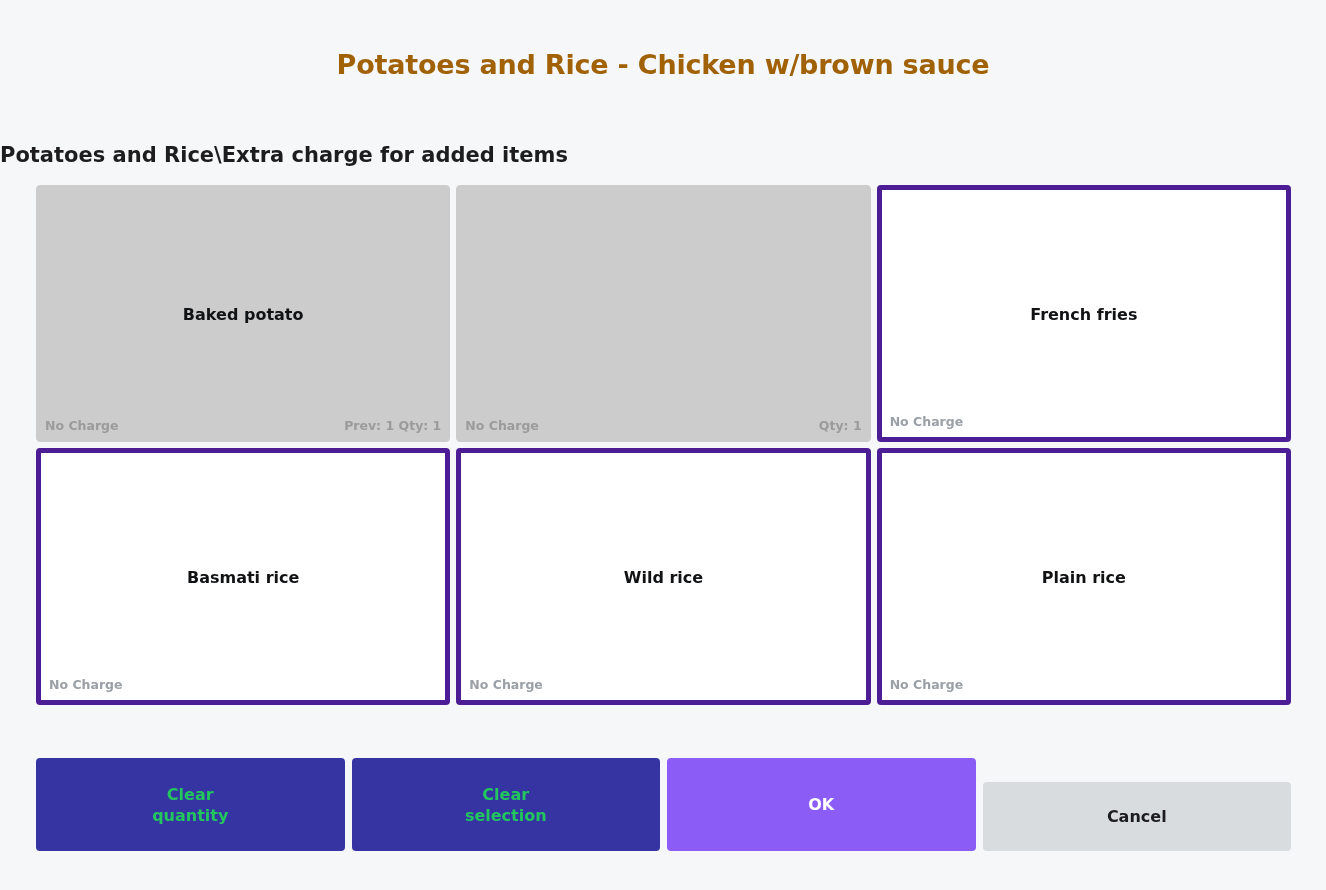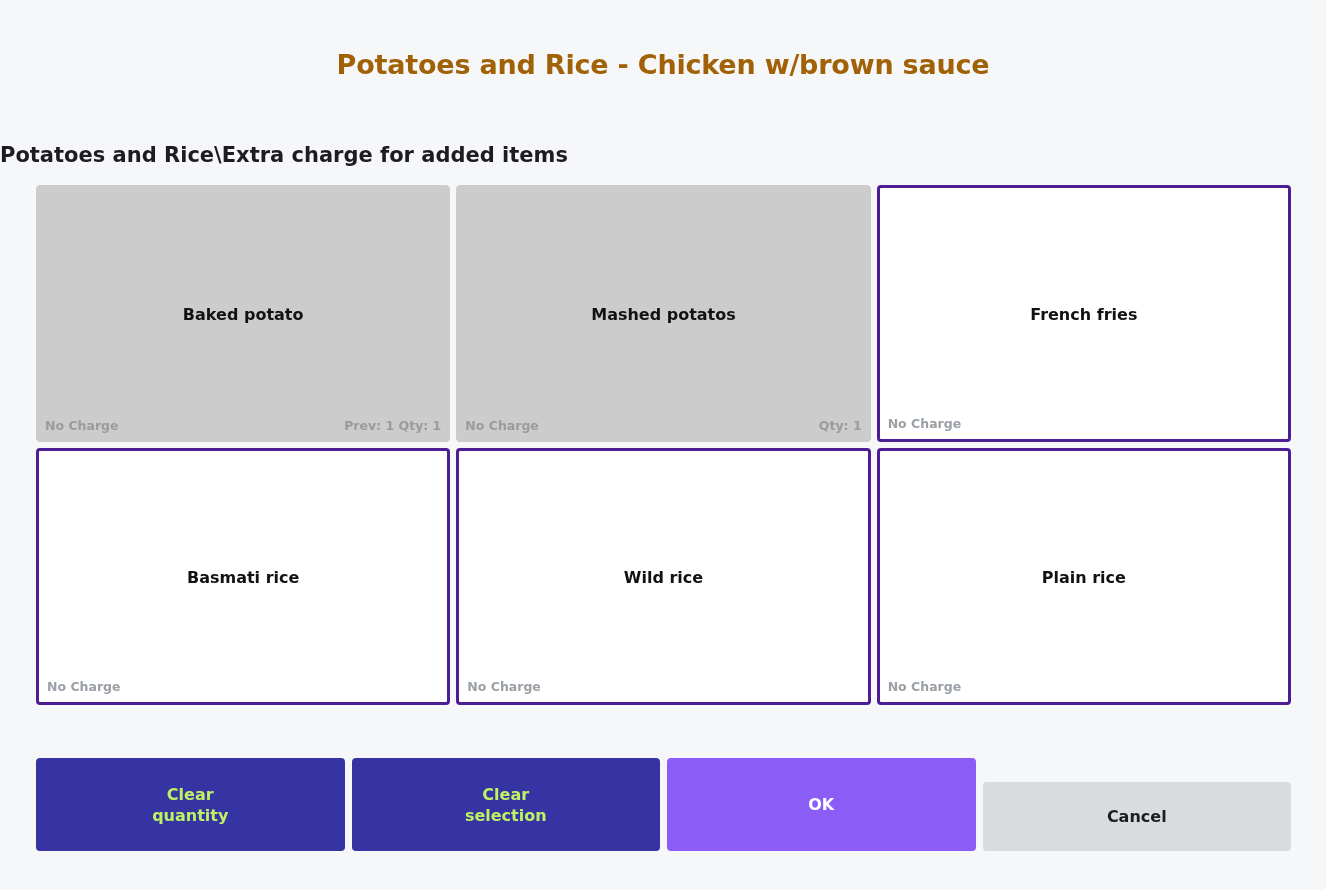--- a/index.html
+++ b/index.html
@@ -55,21 +55,21 @@
     grid-template-columns: repeat(3, 1fr);
     grid-auto-rows: 257px;
     column-gap: 6px;
     row-gap: 6px;
   }
   .tile {
     position: relative;
     box-sizing: border-box;
     border-radius: 4px;
     background: #ffffff;
-    border: 3px solid #4c1d95;
+    border: 5px solid #4c1d95;
     overflow: hidden;
   }
   .tile.selected {
     background: #cccccc;
     border: 1px solid #cccccc;
   }
   .tile-label {
     position: absolute;
     left: 0;
     right: 0;
@@ -125,21 +125,21 @@
     font-family: "DejaVu Sans", sans-serif;
     font-size: 16px;
     font-weight: bold;
     line-height: 21px;
     cursor: pointer;
     padding: 0;
     white-space: pre-line;
   }
   .btn-primary {
     background: #3634a3;
-    color: #bef264;
+    color: #22c55e;
   }
   .btn-confirm {
     background: #8b5cf6;
     color: #ffffff;
   }
   .btn-neutral {
     background: #d9dcdf;
     color: #1d1d1f;
     margin-top: 24px;
   }
@@ -157,21 +157,20 @@
 
     <div class="tile selected">
       <div class="tile-label">Baked potato</div>
       <div class="tile-footer">
         <span class="footer-left">No Charge</span>
         <span class="footer-right">Prev: 1 Qty: 1</span>
       </div>
     </div>
 
     <div class="tile selected">
-      <div class="tile-label">Mashed potatos</div>
       <div class="tile-footer">
         <span class="footer-left">No Charge</span>
         <span class="footer-right">Qty: 1</span>
       </div>
     </div>
 
     <div class="tile">
       <div class="tile-label">French fries</div>
       <div class="tile-footer">
         <span class="footer-left">No Charge</span>

